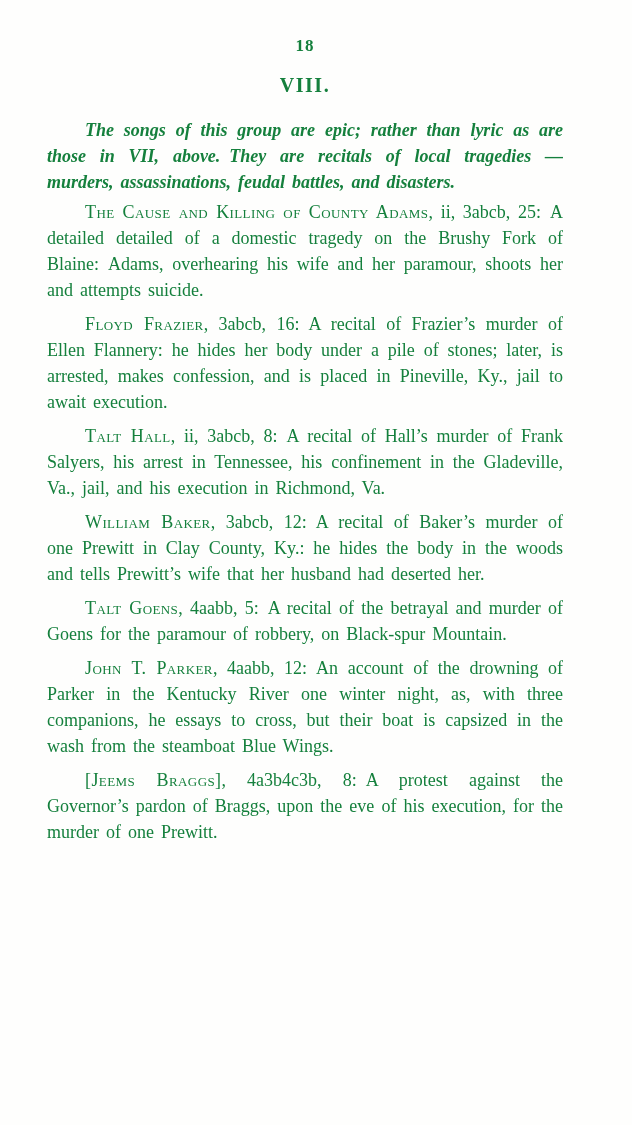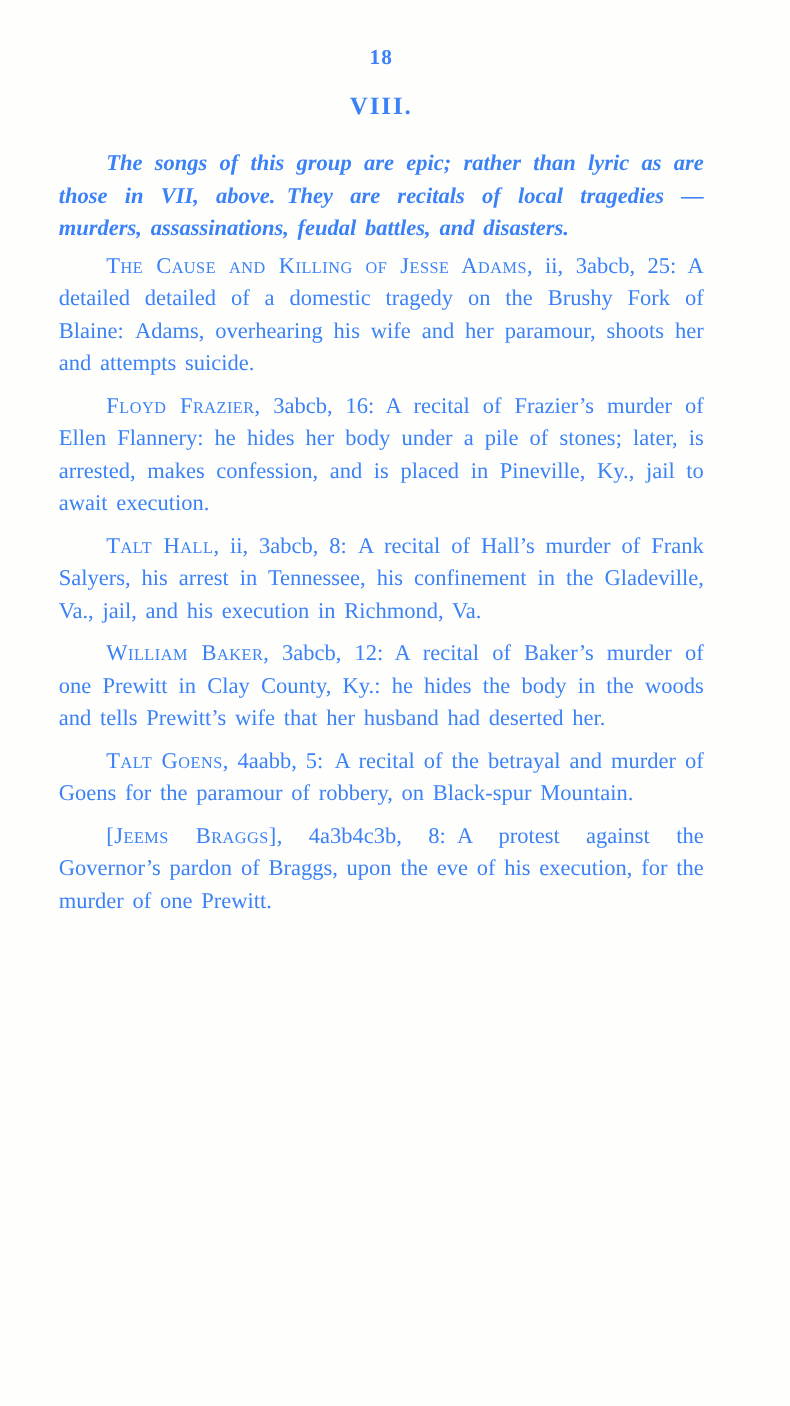--- a/index.html
+++ b/index.html
@@ -6,21 +6,21 @@
     margin: 0;
     padding: 0;
     background: #ffffff;
   }
   .page {
     position: relative;
     width: 632px;
     height: 1125px;
     box-sizing: border-box;
     background: #fefefd;
-    color: #3b82f6;
+    color: #15803d;
     font-family: "Liberation Serif", "DejaVu Serif", serif;
     padding: 36px 69px 0 47px;
     overflow: hidden;
   }
   .page-number {
     text-align: center;
     font-size: 17px;
     font-weight: bold;
     letter-spacing: 1px;
     margin: 0 0 18px 0;
@@ -54,20 +54,21 @@
 <body>
 
 <div class="page">
   <div class="page-number">18</div>
 
   <div class="section-heading">VIII.</div>
 
   <p class="body-par intro">The songs of this group are epic; rather than lyric as are those in VII, above. They are recitals of local tragedies —murders, assassinations, feudal battles, and disasters.</p>
 
   <div>
-      <p class="body-par"><span class="sc">The Cause and Killing of Jesse Adams</span><span>, ii, 3abcb, 25: A detailed detailed of a domestic tragedy on the Brushy Fork of Blaine: Adams, overhearing his wife and her paramour, shoots her and attempts suicide.</span></p>
+      <p class="body-par"><span class="sc">The Cause and Killing of County Adams</span><span>, ii, 3abcb, 25: A detailed detailed of a domestic tragedy on the Brushy Fork of Blaine: Adams, overhearing his wife and her paramour, shoots her and attempts suicide.</span></p>
       <p class="body-par"><span class="sc">Floyd Frazier</span><span>, 3abcb, 16: A recital of Frazier’s murder of Ellen Flannery: he hides her body under a pile of stones; later, is arrested, makes confession, and is placed in Pineville, Ky., jail to await execution.</span></p>
       <p class="body-par"><span class="sc">Talt Hall</span><span>, ii, 3abcb, 8: A recital of Hall’s murder of Frank Salyers, his arrest in Tennessee, his confinement in the Gladeville, Va., jail, and his execution in Richmond, Va.</span></p>
       <p class="body-par"><span class="sc">William Baker</span><span>, 3abcb, 12: A recital of Baker’s murder of one Prewitt in Clay County, Ky.: he hides the body in the woods and tells Prewitt’s wife that her husband had deserted her.</span></p>
       <p class="body-par"><span class="sc">Talt Goens</span><span>, 4aabb, 5: A recital of the betrayal and murder of Goens for the paramour of robbery, on Black-spur Mountain.</span></p>
+      <p class="body-par"><span class="sc">John T. Parker</span><span>, 4aabb, 12: An account of the drowning of Parker in the Kentucky River one winter night, as, with three companions, he essays to cross, but their boat is capsized in the wash from the steamboat Blue Wings.</span></p>
       <p class="body-par"><span class="sc">[Jeems Braggs]</span><span>, 4a3b4c3b, 8: A protest against the Governor’s pardon of Braggs, upon the eve of his execution, for the murder of one Prewitt.</span></p>
     </div>
 </div>
 
 </body></html>

